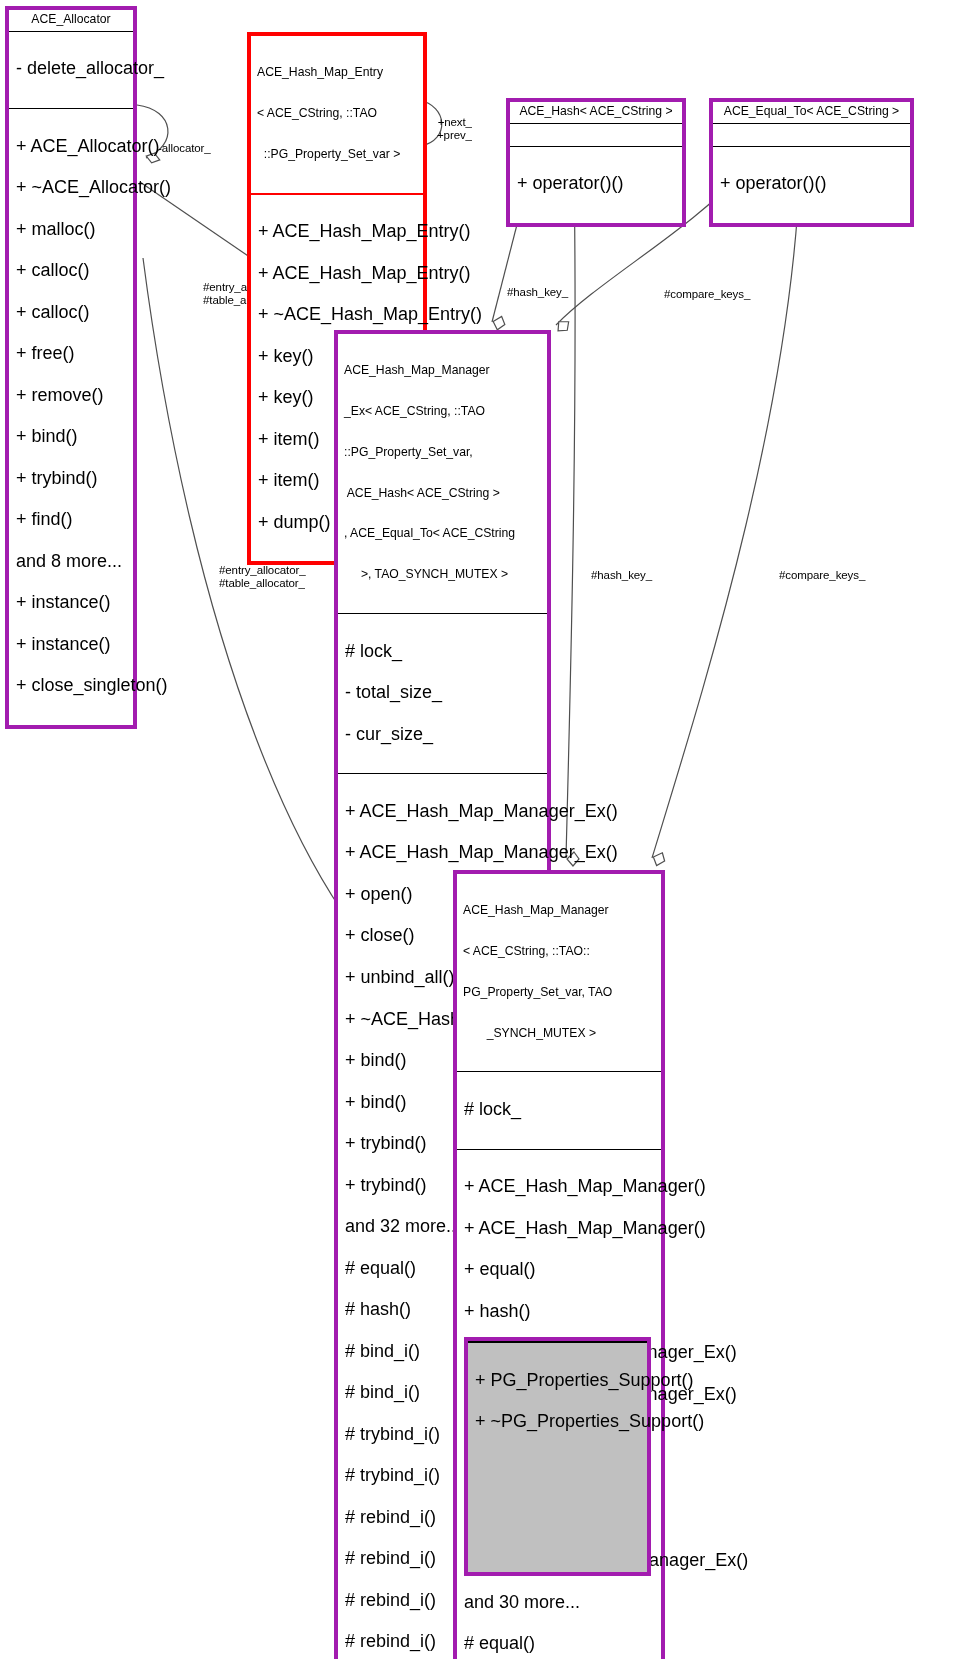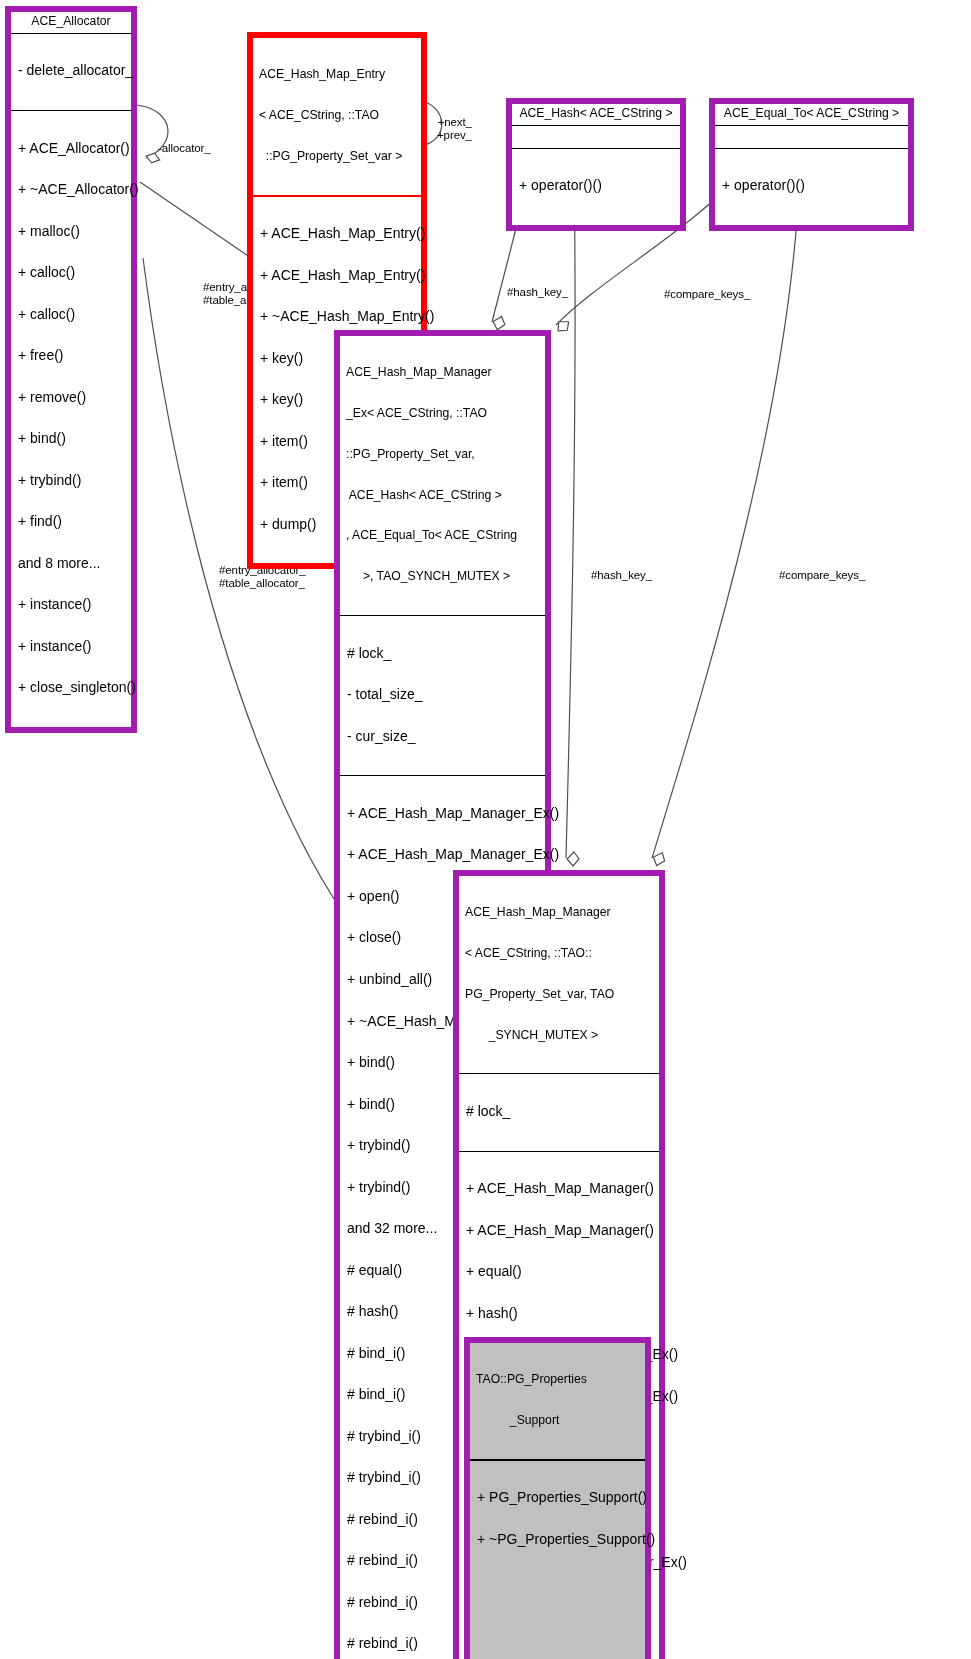--- a/index.html
+++ b/index.html
@@ -45,21 +45,21 @@
   .edge-label {
     position: absolute;
     font-size: 11.5px;
     color: #000000;
     white-space: pre;
     line-height: 13px;
     letter-spacing: -0.1px;
   }
   .cls {
     position: absolute;
-    border: 6px solid #a21caf;
+    border: 4px solid #a21caf;
     background: #ffffff;
     box-sizing: border-box;
   }
   .cls.red { border-color: #ff0000; }
   .cls.grey { background: #c0c0c0; }
   .cls .title {
     padding: 3px 6px 4px 6px;
     font-size: 12.2px;
     line-height: 13.6px;
     white-space: pre;
@@ -68,21 +68,21 @@
   .cls .title.centered { text-align: center; }
   .cls .sep {
     border-top: 1px solid #000000;
     height: 0;
     font-size: 0;
     line-height: 0;
   }
   .cls.red .sep { border-top-color: #ff0000; }
   .cls .sect {
     padding: 3px 6px 4px 7px;
-    font-size: 14px;
+    font-size: 18px;
     line-height: 13.85px;
     white-space: pre;
   }
   .cls .sect .row { white-space: pre; }
   .cls .sect.empty { height: 22px; padding: 0; }
 </style>
 </head>
 <body>
 
 <div id="canvas">
@@ -277,24 +277,20 @@
       
       
       
       
       
       
     </div>
   </div>
 
   <div class="cls grey" style="left:464px; top:1337px; width:187px;">
-    <div class="title">
-      <div class="row">TAO::PG_Properties</div>
-      <div class="row">          _Support</div>
-    </div>
     <div class="sep"></div>
     <div class="sep"></div>
     <div class="sect">
       <div class="row">+ PG_Properties_Support()</div>
       <div class="row">+ ~PG_Properties_Support()</div>
       
       
       
       
       

